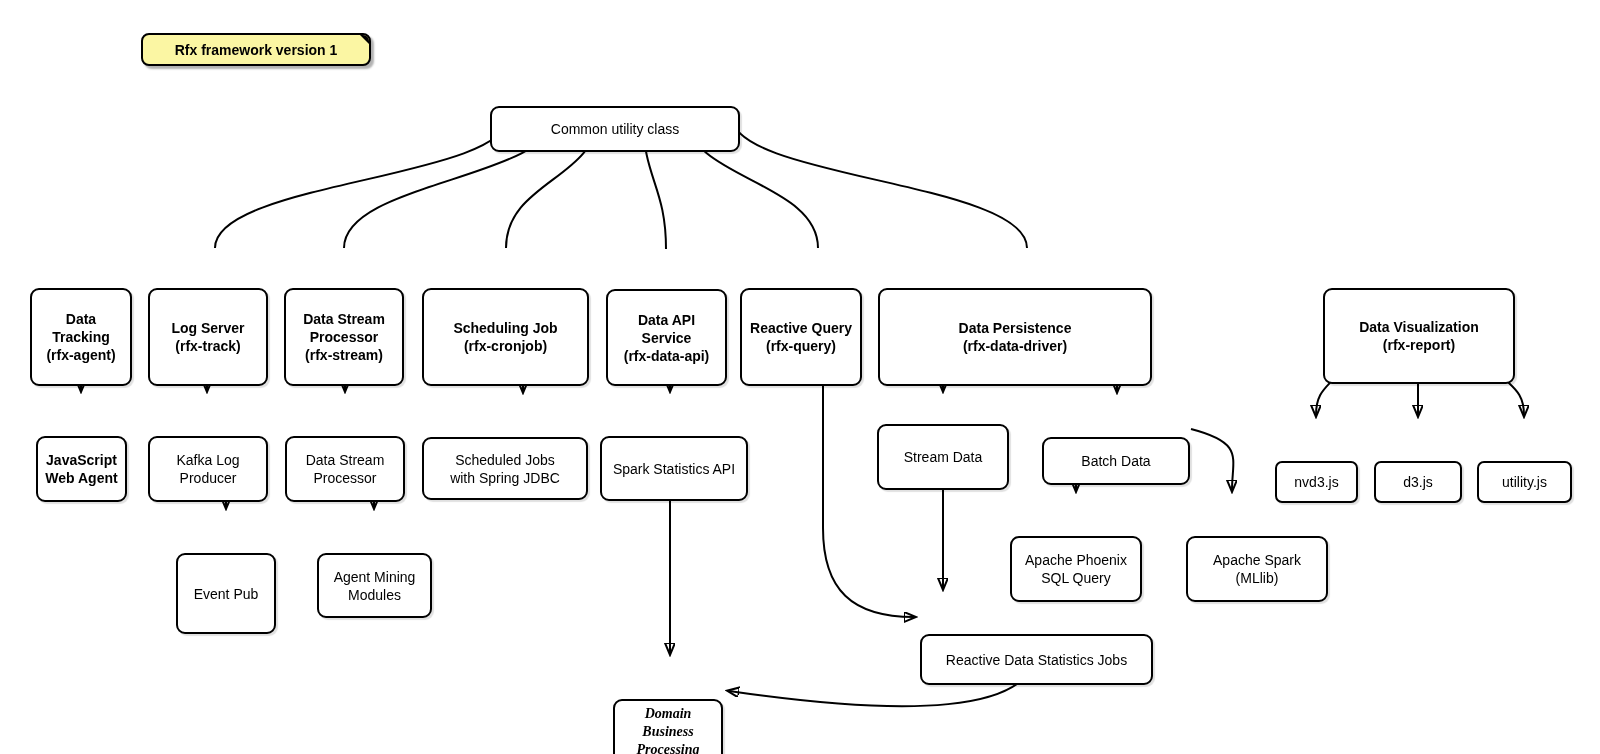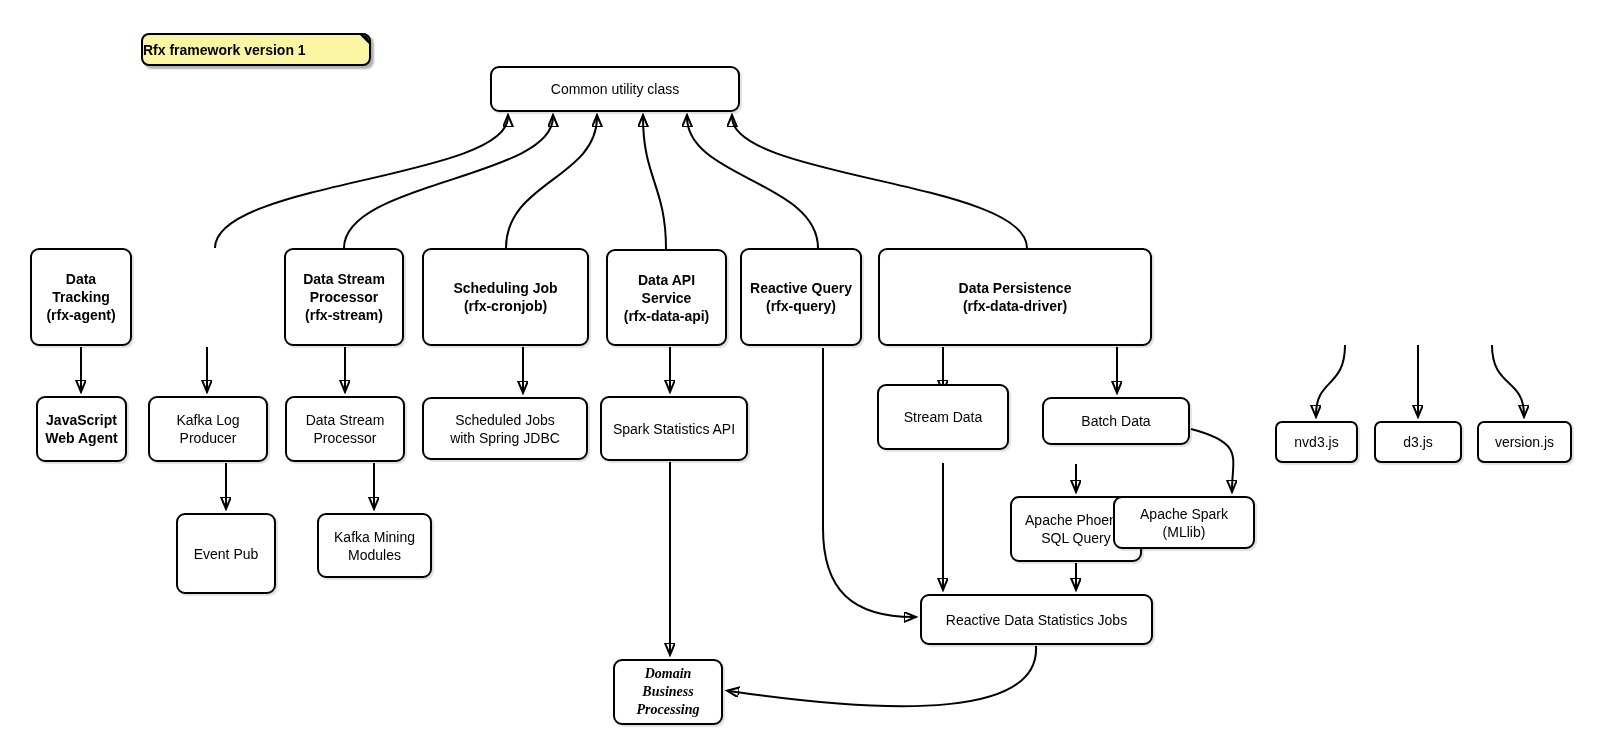--- a/index.html
+++ b/index.html
@@ -33,37 +33,39 @@
     background: #ffffff;
     border: 2px solid #000000;
     border-radius: 9px;
     display: flex;
     align-items: center;
     justify-content: center;
     text-align: center;
     font-size: 14px;
     line-height: 18px;
     box-shadow: 2px 2px 1px rgba(0,0,0,0.12);
+    margin-top: 40px;
   }
   .node-label {
     white-space: pre-line;
     padding: 2px 4px;
   }
   .bold { font-weight: bold; }
   .bold-italic { font-weight: bold; font-style: italic; font-family: Liberation Serif, serif; }
   .note {
     position: absolute;
     left: 141px; top: 33px;
     width: 230px; height: 33px;
     box-sizing: border-box;
     background: #FBF6A3;
     border: 2px solid #000000;
     border-radius: 8px;
     display: flex;
     align-items: center;
+    justify-content: center;
     font-size: 14px;
     font-weight: bold;
     box-shadow: 3px 3px 2px rgba(0,0,0,0.3);
     overflow: hidden;
   }
   .note-fold {
     position: absolute;
     top: -2px; right: -2px;
     width: 0; height: 0;
     border-left: 13px solid transparent;
@@ -117,20 +119,24 @@
   </div>
 
   <div class="node" style="left:490px;top:66px;width:250px;height:46px">
     <span class="node-label">Common utility class</span>
   </div>
 
   <div class="node bold" style="left:30px;top:248px;width:102px;height:98px">
     <span class="node-label">Data Tracking
 (rfx-agent)</span>
   </div>
+  <div class="node bold" style="left:148px;top:248px;width:120px;height:98px">
+    <span class="node-label">Log Server
+(rfx-track)</span>
+  </div>
   <div class="node bold" style="left:284px;top:248px;width:120px;height:98px">
     <span class="node-label">Data Stream
 Processor
 (rfx-stream)</span>
   </div>
   <div class="node bold" style="left:422px;top:248px;width:167px;height:98px">
     <span class="node-label">Scheduling Job
 (rfx-cronjob)</span>
   </div>
   <div class="node bold" style="left:740px;top:248px;width:122px;height:98px">
@@ -138,20 +144,24 @@
 (rfx-query)</span>
   </div>
   <div class="node bold" style="left:606px;top:249px;width:121px;height:97px">
     <span class="node-label">Data API Service
 (rfx-data-api)</span>
   </div>
   <div class="node bold" style="left:878px;top:248px;width:274px;height:98px">
     <span class="node-label">Data Persistence
 (rfx-data-driver)</span>
   </div>
+  <div class="node bold" style="left:1323px;top:248px;width:192px;height:96px">
+    <span class="node-label">Data Visualization
+(rfx-report)</span>
+  </div>
 
   <div class="node bold" style="left:36px;top:396px;width:91px;height:66px">
     <span class="node-label">JavaScript
 Web Agent</span>
   </div>
   <div class="node" style="left:148px;top:396px;width:120px;height:66px">
     <span class="node-label">Kafka Log
 Producer</span>
   </div>
   <div class="node" style="left:285px;top:396px;width:120px;height:66px">
@@ -171,35 +181,35 @@
   <div class="node" style="left:1042px;top:397px;width:148px;height:48px">
     <span class="node-label">Batch Data</span>
   </div>
   <div class="node" style="left:1275px;top:421px;width:83px;height:42px;border-radius:7px">
     <span class="node-label">nvd3.js</span>
   </div>
   <div class="node" style="left:1374px;top:421px;width:88px;height:42px;border-radius:7px">
     <span class="node-label">d3.js</span>
   </div>
   <div class="node" style="left:1477px;top:421px;width:95px;height:42px;border-radius:7px">
-    <span class="node-label">version.js</span>
+    <span class="node-label">utility.js</span>
   </div>
 
   <div class="node" style="left:176px;top:513px;width:100px;height:81px">
     <span class="node-label">Event Pub</span>
   </div>
   <div class="node" style="left:317px;top:513px;width:115px;height:65px">
-    <span class="node-label">Kafka Mining
+    <span class="node-label">Agent Mining
 Modules</span>
   </div>
   <div class="node" style="left:1010px;top:496px;width:132px;height:66px">
     <span class="node-label">Apache Phoenix
 SQL Query</span>
   </div>
-  <div class="node" style="left:1113px;top:496px;width:142px;height:53px">
+  <div class="node" style="left:1186px;top:496px;width:142px;height:66px">
     <span class="node-label">Apache Spark
 (MLlib)</span>
   </div>
 
   <div class="node" style="left:920px;top:594px;width:233px;height:51px">
     <span class="node-label">Reactive Data Statistics Jobs</span>
   </div>
   <div class="node bold-italic" style="left:613px;top:659px;width:110px;height:66px">
     <span class="node-label">Domain
 Business

